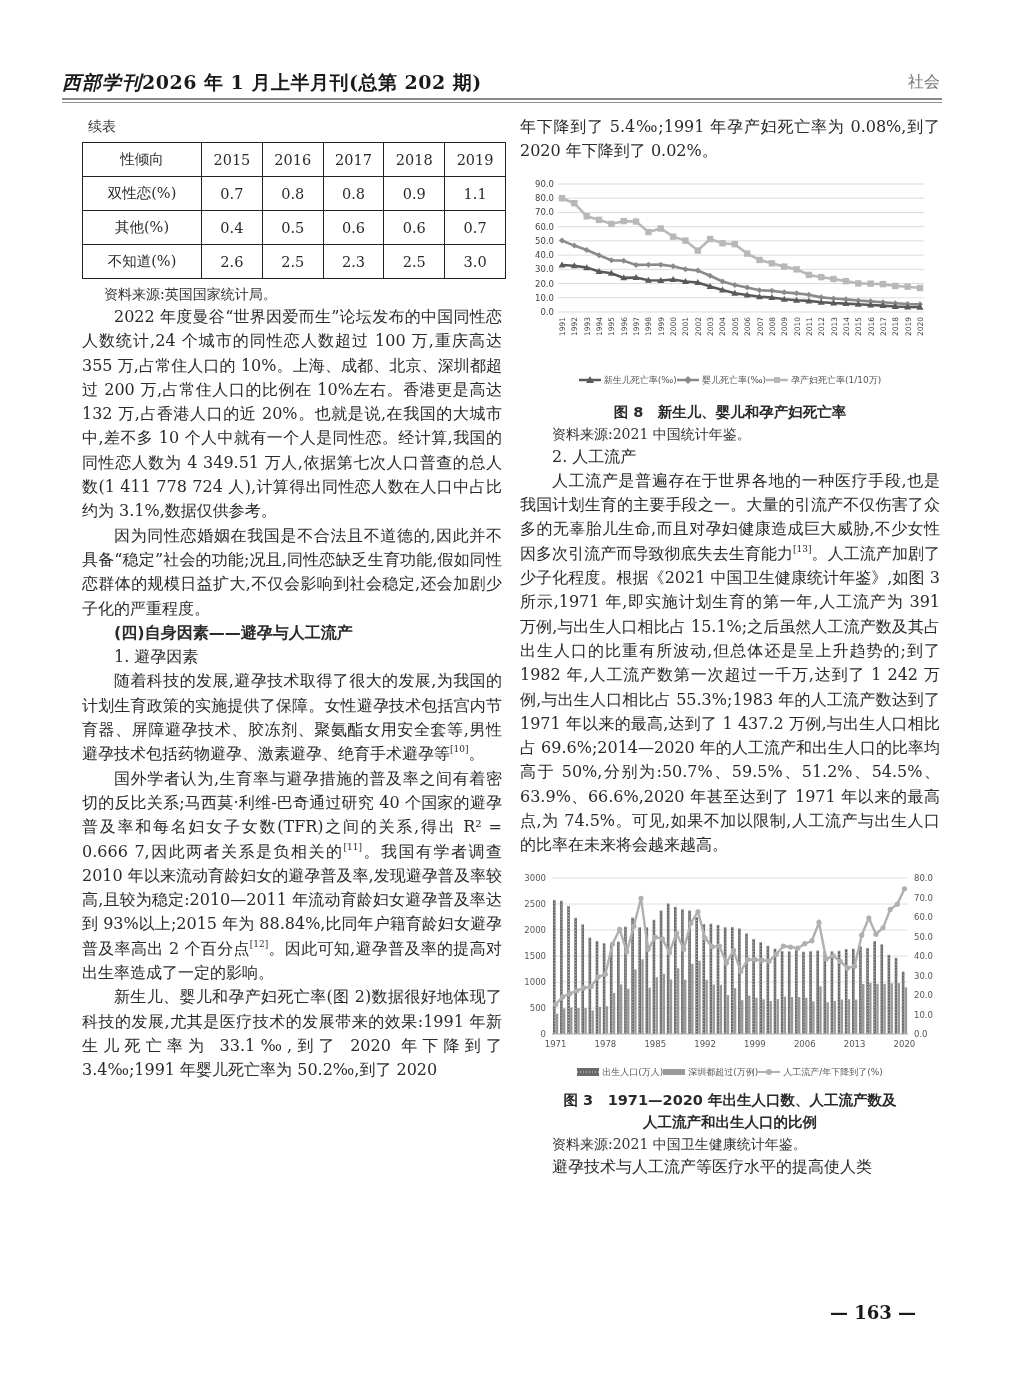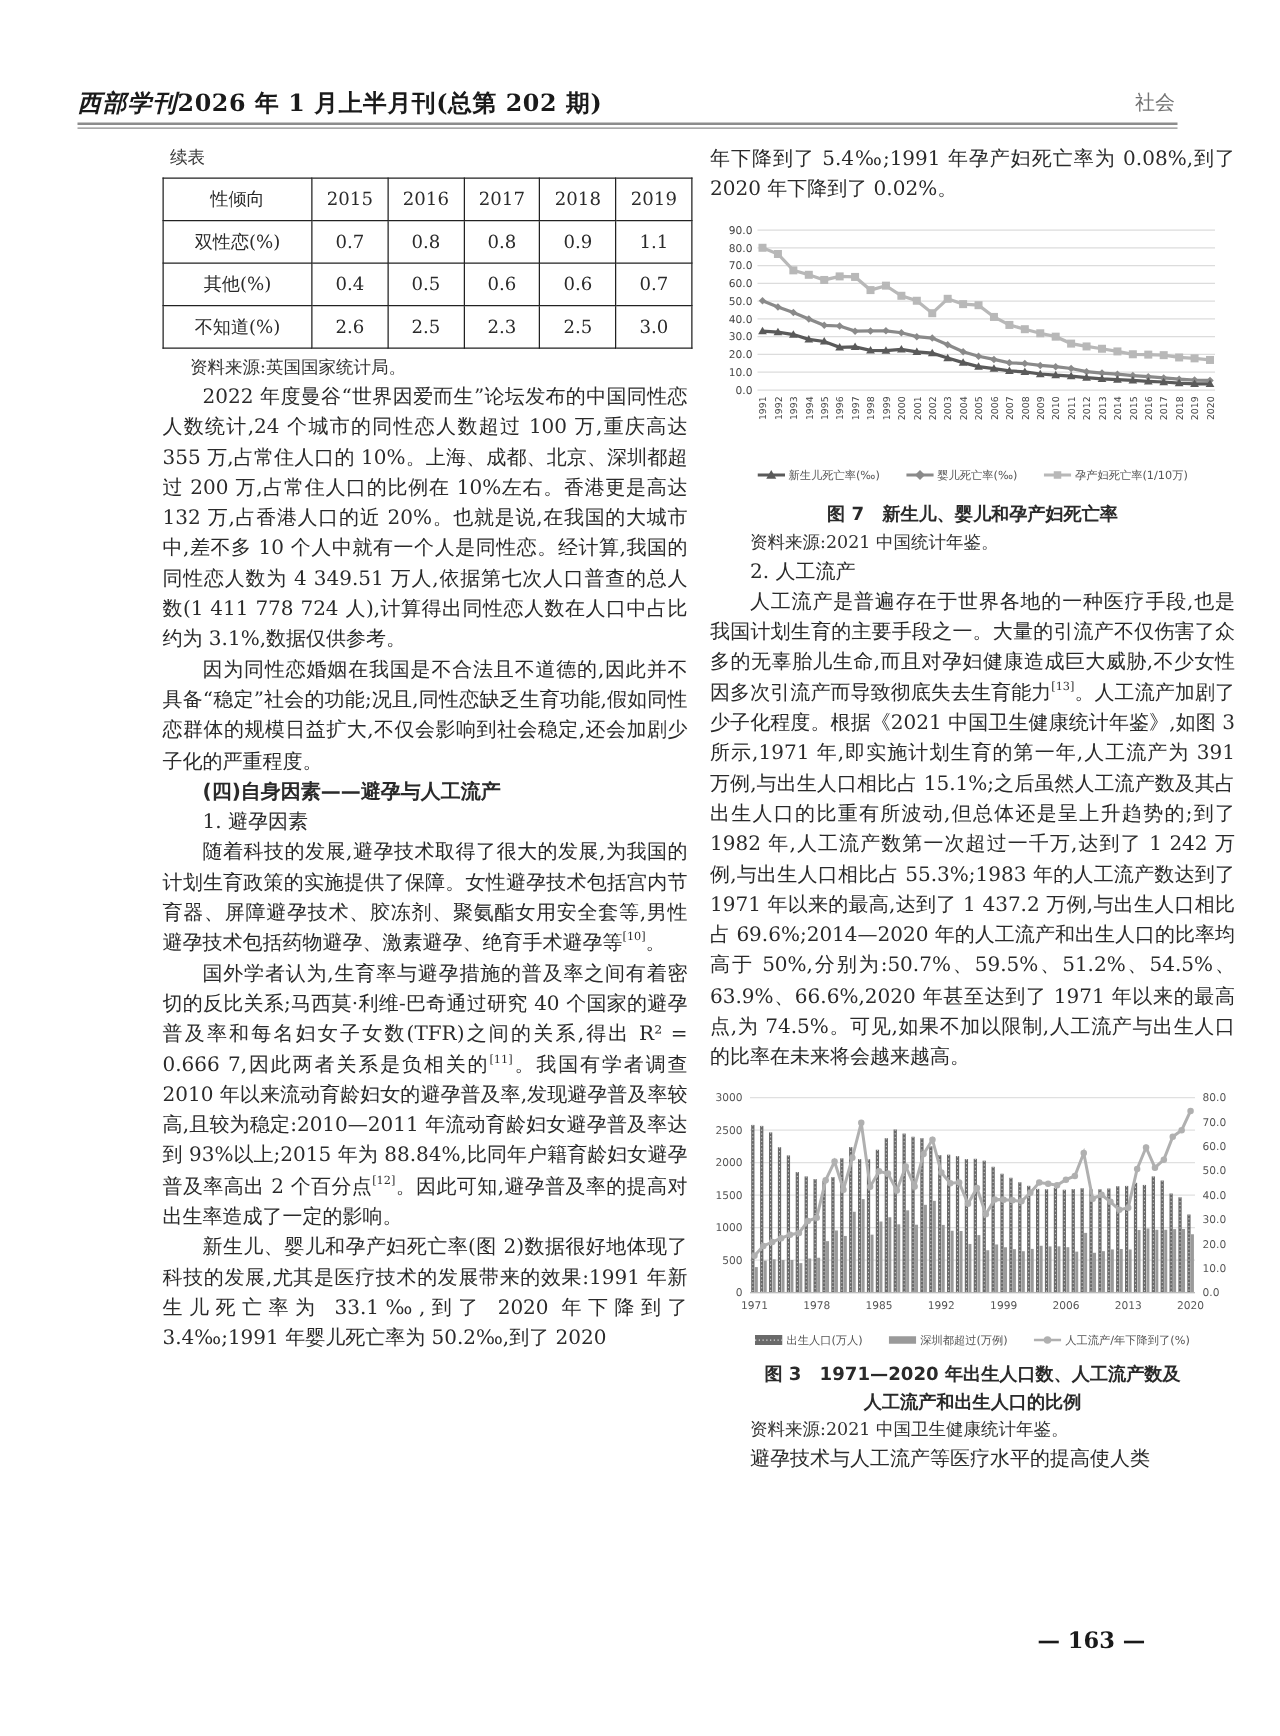--- a/index.html
+++ b/index.html
@@ -16,21 +16,21 @@
     font-family: "DejaVu Serif", serif; color: #1a1a1a; letter-spacing: 0.5px;
   }
   .header .journal .logo { font-style: italic; letter-spacing: 1px; }
   .header .section {
     position: absolute; right: 2px; top: 4px; font-size: 16px;
     font-family: "DejaVu Sans", sans-serif; color: #737373;
   }
   .rule1 { position: absolute; left: 62px; top: 98px; width: 880px; height: 2px; background: #8c8c8c; }
   .rule2 { position: absolute; left: 62px; top: 102px; width: 880px; height: 1px; background: #8c8c8c; }
 
-  .col { position: absolute; width: 420px; margin-left: 48px; }
+  .col { position: absolute; width: 420px; }
   .col-left { left: 82px; top: 115px; }
   .col-right { left: 520px; top: 115px; }
 
   p, .line { margin: 0; font-size: 16px; line-height: 24.3px; text-align: justify; }
   .indent { text-indent: 32px; }
   .small { font-size: 14px; line-height: 22px; color: #3a3a3a; }
 
   table.data {
     border-collapse: collapse; width: 424px; margin-top: 5px; margin-bottom: 4px;
     font-size: 14.5px;
@@ -48,21 +48,21 @@
   sup { font-size: 9px; vertical-align: 7px; line-height: 0; }
 
   .chart-box { position: relative; width: 420px; }
   .fig-caption {
     text-align: center; font-size: 14.5px; line-height: 22px; font-weight: bold;
     font-family: "DejaVu Sans", sans-serif; color: #2a2a2a;
   }
   .source { font-size: 14px; line-height: 22px; padding-left: 32px; color: #333; }
 
   .legend {
-    display: flex; justify-content: center; gap: 21px; align-items: center;
+    display: flex; justify-content: center; gap: 0; align-items: center;
     font-size: 9px; color: #555; font-family: "DejaVu Sans", sans-serif;
   }
   .legend .item { display: flex; align-items: center; gap: 3px; }
 
   .page-num {
     position: absolute; left: 830px; top: 1302px; font-size: 18px; font-weight: bold;
     color: #1a1a1a; font-family: "DejaVu Serif", serif;
   }
   svg text { font-family: "DejaVu Sans", sans-serif; }
 </style>
@@ -291,21 +291,21 @@
       </span>
       <span class="item">
         <svg width="22" height="8">
             <line x1="0" y1="4" x2="22" y2="4" stroke="#b8b8b8" stroke-width="2.5"></line>
             <rect x="8" y="1" width="6" height="6" fill="#b8b8b8"></rect>
           </svg>
         <span>孕产妇死亡率(1/10万)</span>
       </span>
     </div>
   </div>
-  <div class="fig-caption" style="margin-top:14px;">图 7　新生儿、婴儿和孕产妇死亡率</div>
+  <div class="fig-caption" style="margin-top:14px;">图 8　新生儿、婴儿和孕产妇死亡率</div>
   <div class="source">资料来源:2021 中国统计年鉴。</div>
   <div class="line sub2">2. 人工流产</div>
   <p class="indent"><span>人工流产是普遍存在于世界各地的一种医疗手段,也是我国计划生育的主要手段之一。大量的引流产不仅伤害了众多的无辜胎儿生命,而且对孕妇健康造成巨大威胁,不少女性因多次引流产而导致彻底失去生育能力</span><sup>[13]</sup><span>。人工流产加剧了少子化程度。根据《2021 中国卫生健康统计年鉴》,如图 3 所示,1971 年,即实施计划生育的第一年,人工流产为 391 万例,与出生人口相比占 15.1%;之后虽然人工流产数及其占出生人口的比重有所波动,但总体还是呈上升趋势的;到了 1982 年,人工流产数第一次超过一千万,达到了 1 242 万例,与出生人口相比占 55.3%;1983 年的人工流产数达到了 1971 年以来的最高,达到了 1 437.2 万例,与出生人口相比占 69.6%;2014—2020 年的人工流产和出生人口的比率均高于 50%,分别为:50.7%、59.5%、51.2%、54.5%、63.9%、66.6%,2020 年甚至达到了 1971 年以来的最高点,为 74.5%。可见,如果不加以限制,人工流产与出生人口的比率在未来将会越来越高。</span></p>
 
   <div class="chart-box" style="margin-top:10px;">
     <svg id="chart3" width="420" height="192">
         <line x1="32" x2="388" y1="166" y2="166" stroke="#e0e0e0" stroke-width="1"></line>
         <text x="26" y="169" font-size="8.5" text-anchor="end" fill="#555">0</text>
         <line x1="32" x2="388" y1="140" y2="140" stroke="#e0e0e0" stroke-width="1"></line>
         <text x="26" y="143" font-size="8.5" text-anchor="end" fill="#555">500</text>

